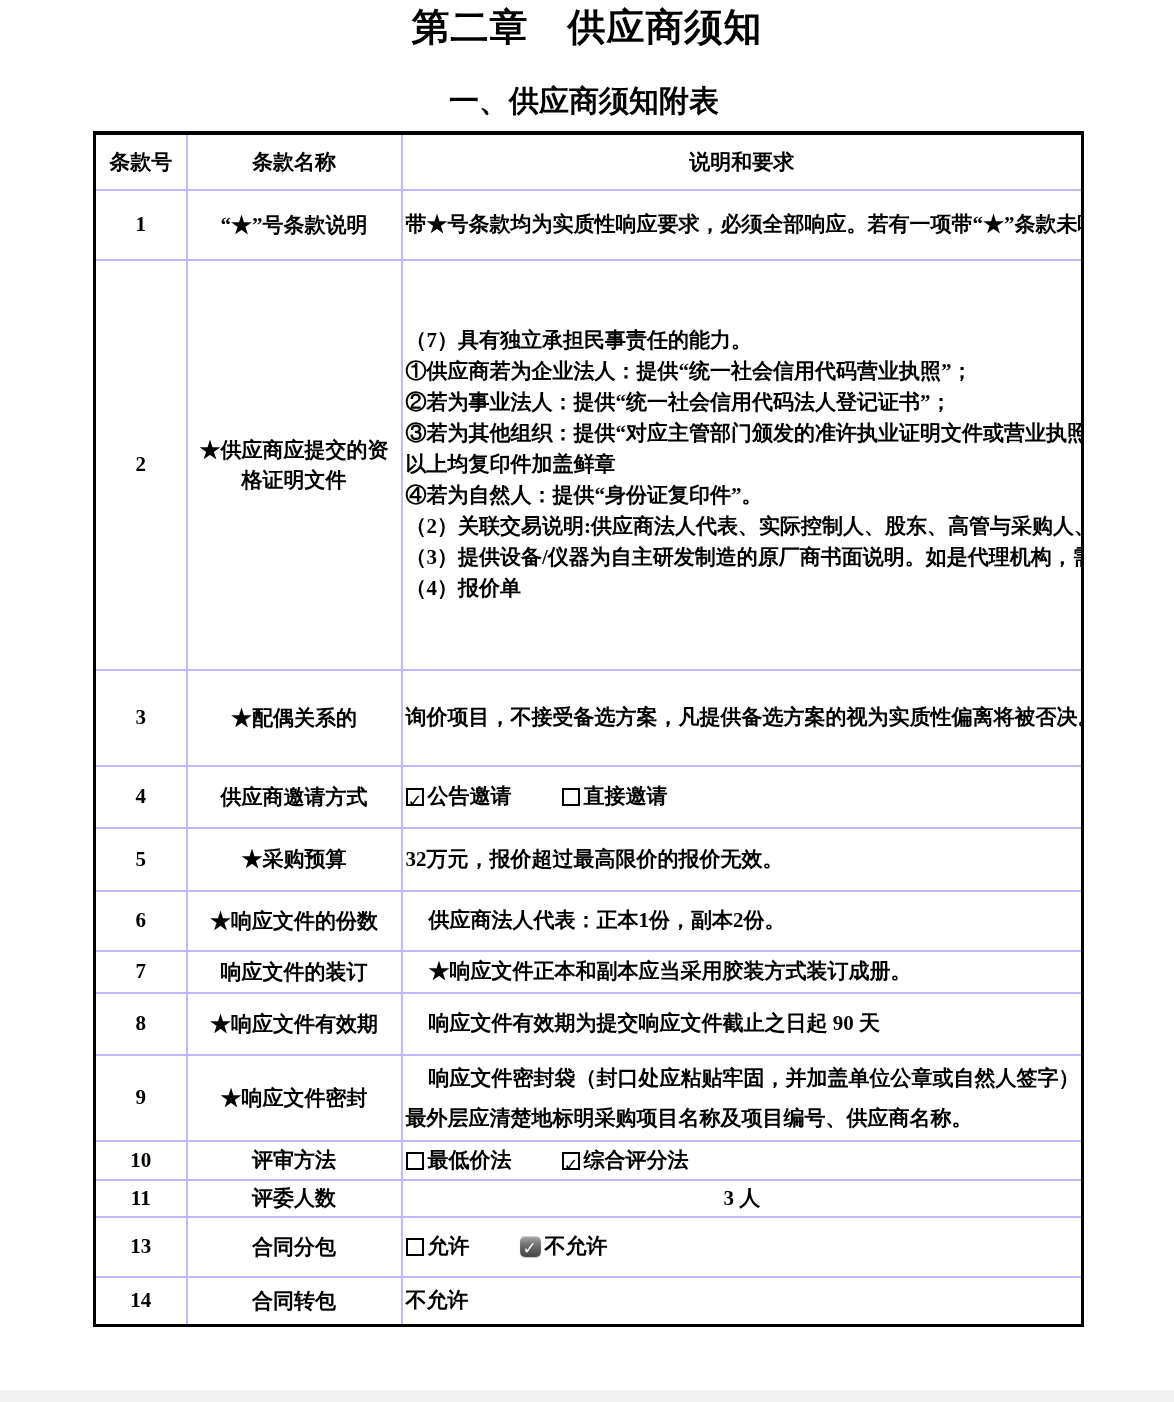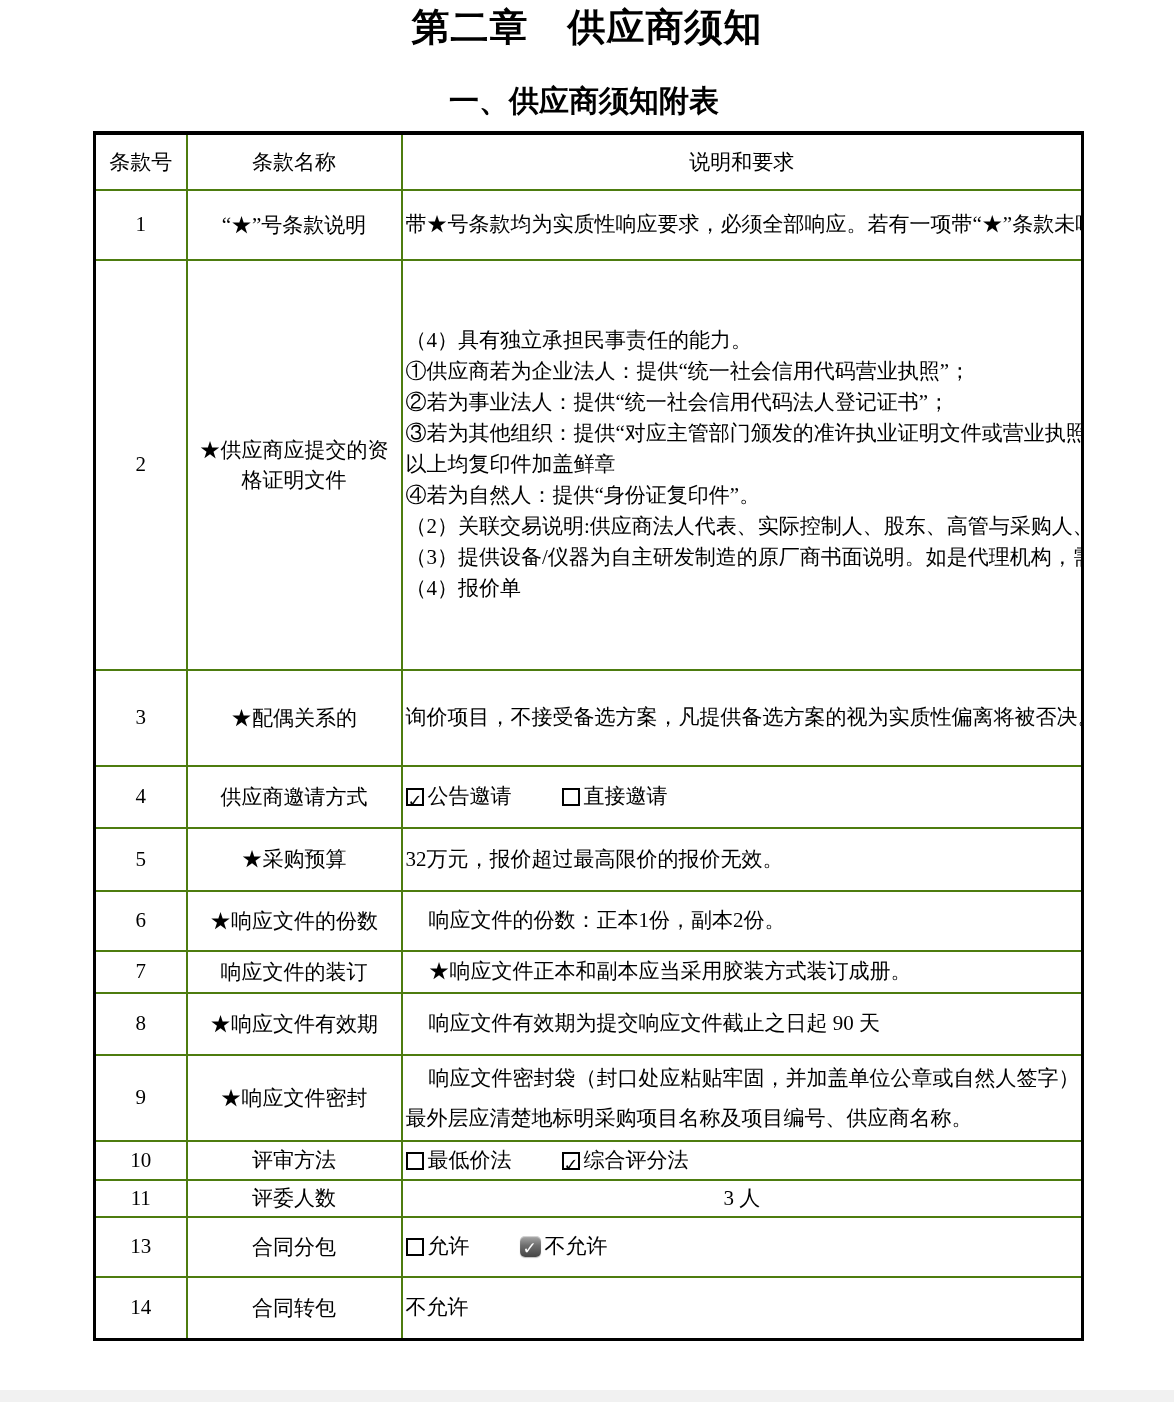--- a/index.html
+++ b/index.html
@@ -30,22 +30,22 @@
   }
   table.clauses {
     border-collapse: collapse;
     table-layout: fixed;
     width: 990px;
     margin: 14px 0 0 93px;
     border: 3px solid #000;
     border-top-width: 4px;
   }
   table.clauses th, table.clauses td {
-    border: 2px solid #4d7c0f;
-    font-weight: normal;
+    border: 2px solid #c4b5fd;
+    font-weight: bold;
     font-size: 21px;
     padding: 2px 3px;
     vertical-align: middle;
     overflow: hidden;
   }
   th.h-cell { text-align: center; }
   td.no-cell {
     text-align: center;
     font-size: 22px;
     font-family: "Liberation Serif", "DejaVu Serif", serif;
@@ -73,21 +73,21 @@
   tr.r4  { height: 62px; }
   tr.r5  { height: 63px; }
   tr.r6  { height: 60px; }
   tr.r7  { height: 42px; }
   tr.r8  { height: 62px; }
   tr.r9  { height: 81px; }
   tr.r10 { height: 39px; }
   tr.r11 { height: 36px; }
   tr.r12 { height: 50px; }
   tr.r13 { height: 60px; }
-  tr.r14 { height: 63px; margin-top: 40px; }
+  tr.r14 { height: 49px; margin-top: 40px; }
   
   .cb {
     display: inline-block;
     position: relative;
     vertical-align: -3px;
     margin-right: 4px;
   }
   .cb.flat-unchecked, .cb.flat-checked {
     width: 18px; height: 18px;
     border: 2px solid #000;
@@ -150,21 +150,21 @@
         <td class="no-cell">1</td>
         <td class="name-cell">“★”号条款说明</td>
         <td class="content-cell">
           <div class="line"><span class="seg"><span>带★号条款均为实质性响应要求，必须全部响应。若有一项带“★”条款未响应或不满足，均视为非实质性响应采购文件，按无效响应处理。</span></span></div>
         </td>
       </tr>
       <tr class="r2">
         <td class="no-cell">2</td>
         <td class="name-cell">★供应商应提交的资格证明文件</td>
         <td class="content-cell">
-          <div class="line"><span class="seg"><span>（4）具有独立承担民事责任的能力。</span></span></div>
+          <div class="line"><span class="seg"><span>（7）具有独立承担民事责任的能力。</span></span></div>
           <div class="line"><span class="seg"><span>①供应商若为企业法人：提供“统一社会信用代码营业执照”；</span></span></div>
           <div class="line"><span class="seg"><span>②若为事业法人：提供“统一社会信用代码法人登记证书”；</span></span></div>
           <div class="line"><span class="seg"><span>③若为其他组织：提供“对应主管部门颁发的准许执业证明文件或营业执照”；</span></span></div>
           <div class="line"><span class="seg"><span>以上均复印件加盖鲜章</span></span></div>
           <div class="line"><span class="seg"><span>④若为自然人：提供“身份证复印件”。</span></span></div>
           <div class="line"><span class="seg"><span>（2）关联交易说明:供应商法人代表、实际控制人、股东、高管与采购人、中国科学院物理研究所或溧阳市人民政府工作人员有亲属、配偶关系的，应提供书面材料（加盖公章）说明情况。</span></span></div>
           <div class="line"><span class="seg"><span>（3）提供设备/仪器为自主研发制造的原厂商书面说明。如是代理机构，需要提供原厂授权代理资质证明。</span></span></div>
           <div class="line"><span class="seg"><span>（4）报价单</span></span></div>
         </td>
       </tr>
@@ -186,21 +186,21 @@
         <td class="no-cell">5</td>
         <td class="name-cell">★采购预算</td>
         <td class="content-cell">
           <div class="line"><span class="seg"><span>32万元，报价超过最高限价的报价无效。</span></span></div>
         </td>
       </tr>
       <tr class="r6">
         <td class="no-cell">6</td>
         <td class="name-cell">★响应文件的份数</td>
         <td class="content-cell">
-          <div class="line indent"><span class="seg"><span>响应文件的份数：正本1份，副本2份。</span></span></div>
+          <div class="line indent"><span class="seg"><span>供应商法人代表：正本1份，副本2份。</span></span></div>
         </td>
       </tr>
       <tr class="r7">
         <td class="no-cell">7</td>
         <td class="name-cell">响应文件的装订</td>
         <td class="content-cell">
           <div class="line indent"><span class="seg"><span>★响应文件正本和副本应当采用胶装方式装订成册。</span></span></div>
         </td>
       </tr>
       <tr class="r8">

